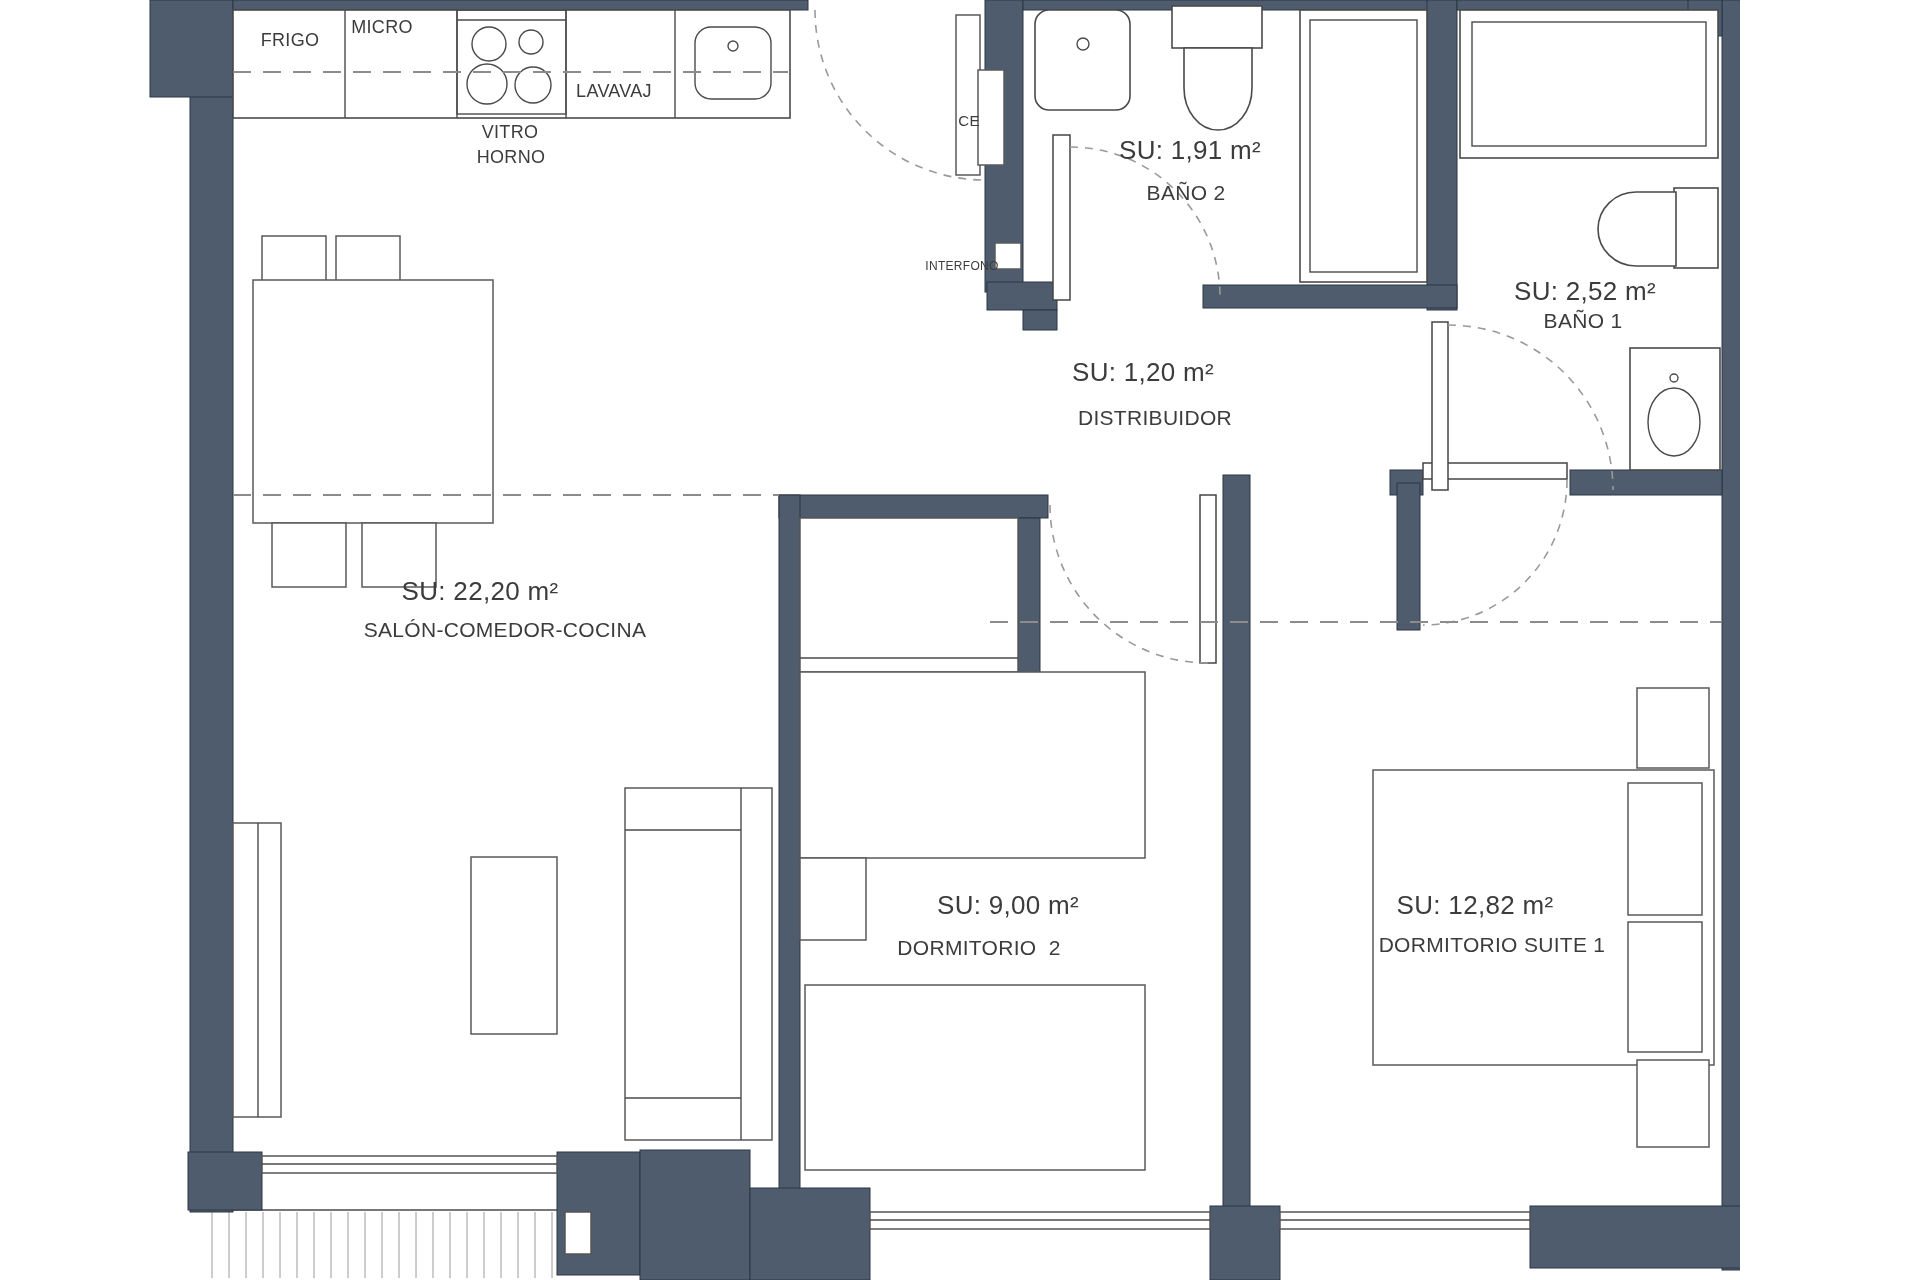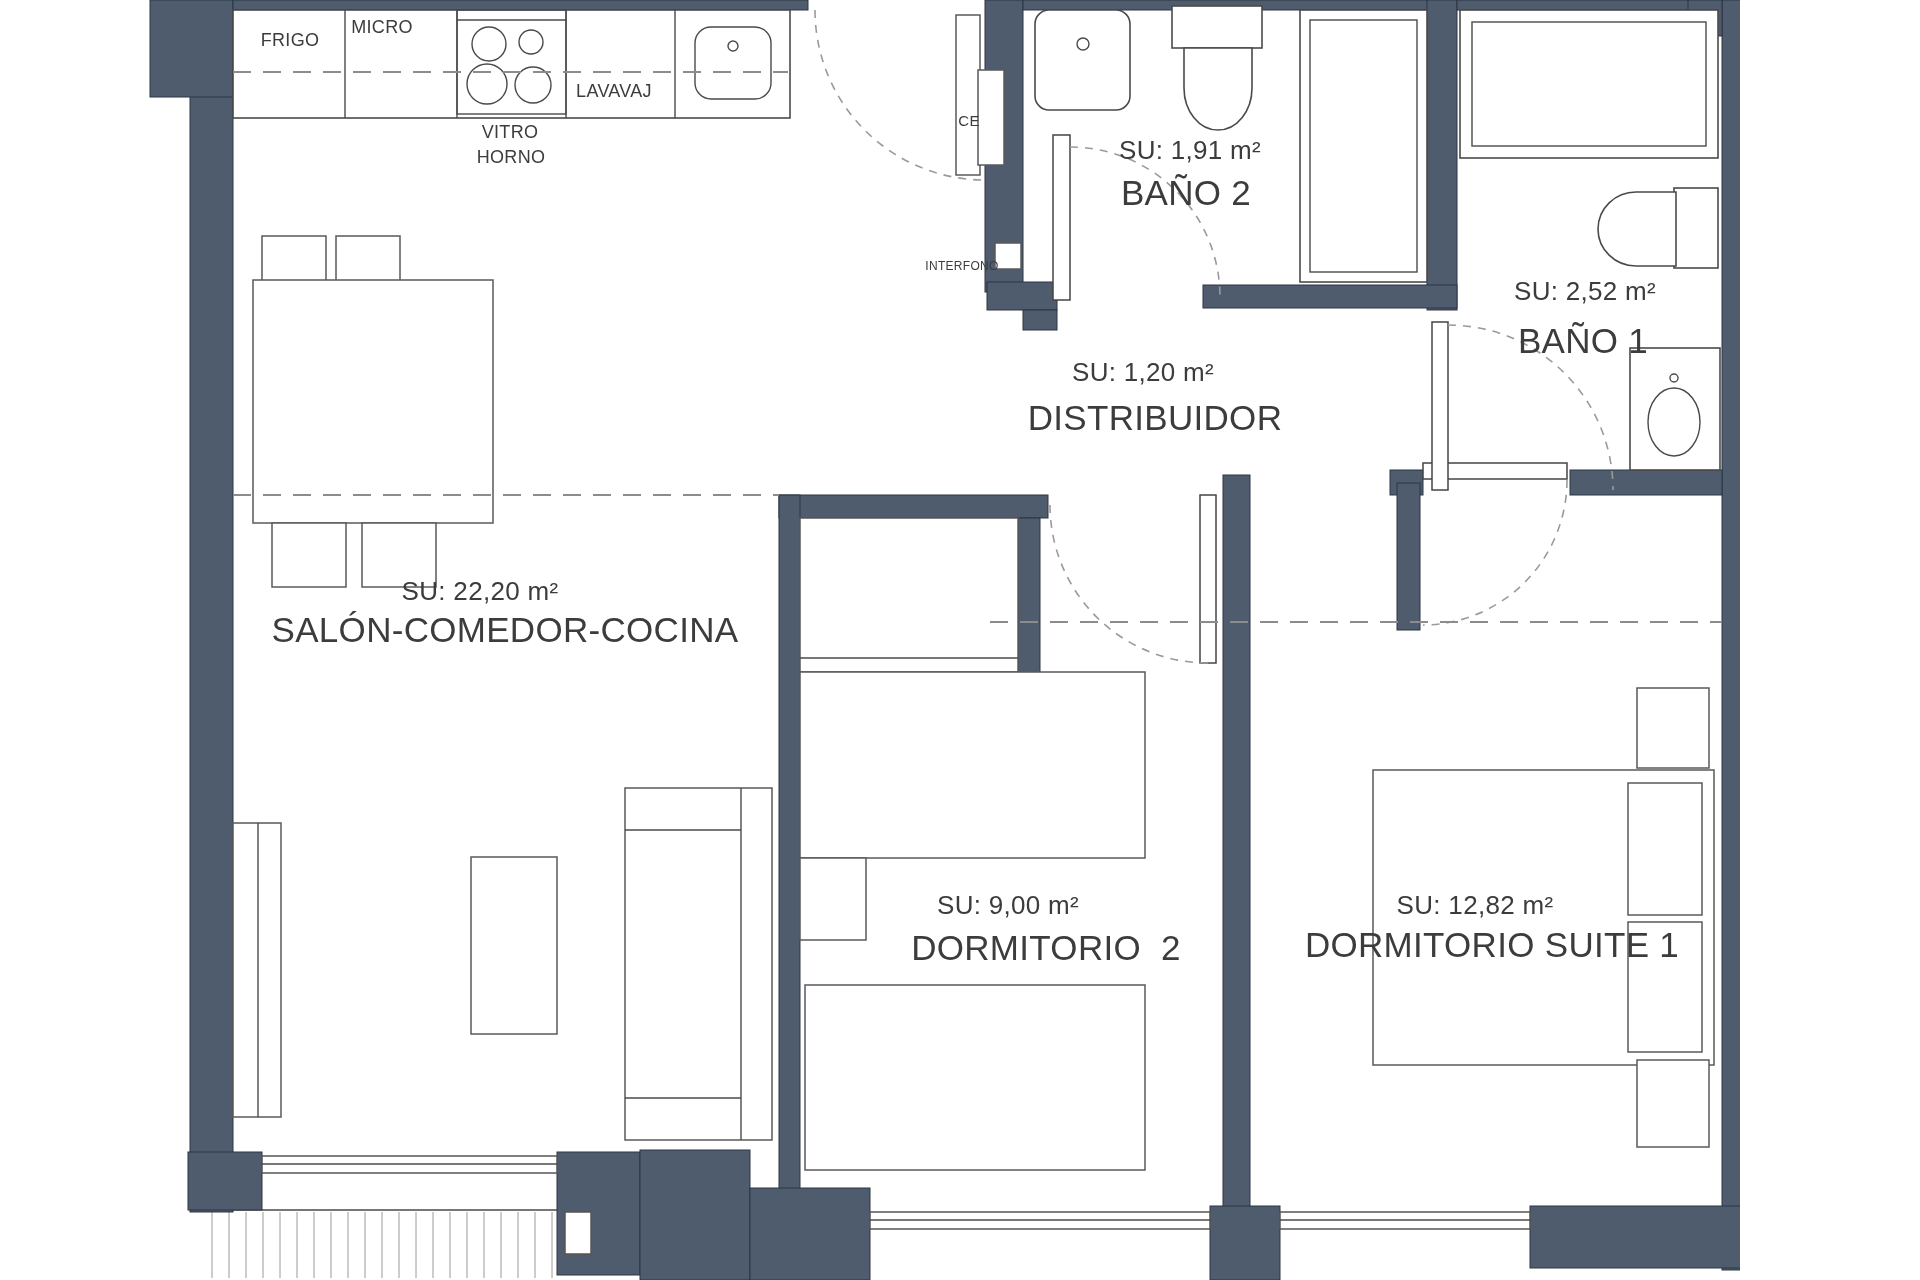--- a/index.html
+++ b/index.html
@@ -11,21 +11,21 @@
   .fixline{fill:none;stroke:var(--line,#4a4a4a);stroke-width:1.4;}
   .furn{fill:#ffffff;stroke:#5a5a5a;stroke-width:1.5;}
   .win{fill:#ffffff;stroke:#555555;stroke-width:1.5;}
   .dash{fill:none;stroke:var(--dash,#8c8c8c);stroke-width:2;stroke-dasharray:18 12;}
   .arc{fill:none;stroke:#9a9a9a;stroke-width:1.6;stroke-dasharray:8 7;}
   .leaf{fill:#ffffff;stroke:#444444;stroke-width:1.5;}
   .hatch{stroke:#9a9a9a;stroke-width:1;}
   .lbl{position:absolute;transform:translate(-50%,-50%);color:var(--text,#3c3c3c);
        white-space:pre;letter-spacing:0.3px;line-height:1;}
   .big{font-size:26px;}
-  .name{font-size:35px;}
+  .name{font-size:21px;}
   .small{font-size:18px;}
   .tiny{font-size:15px;}
 </style>
 </head>
 <body>
 
 <div id="plan" style="--wall: #4e5c6e; --line: #4a4a4a; --dash: #8c8c8c; --text: #3c3c3c;">
 <svg width="1920" height="1280" viewBox="0 0 1920 1280">
 
   <g id="terrace-hatch">
@@ -193,26 +193,26 @@
   <div class="lbl small" style="left:614px;top:91px;">LAVAVAJ</div>
   <div class="lbl small" style="left:510px;top:132px;text-align:center;">VITRO</div>
   <div class="lbl small" style="left:511px;top:157px;">HORNO</div>
   <div class="lbl tiny" style="left:969px;top:120px;">CE</div>
   <div class="lbl tiny" style="left:962px;top:266px;font-size:12px;">INTERFONO</div>
 
   <div class="lbl big" style="left:1190px;top:150px;">SU: 1,91 m²</div>
   <div class="lbl name" style="left:1186px;top:192px;">BAÑO 2</div>
 
   <div class="lbl big" style="left:1585px;top:291px;">SU: 2,52 m²</div>
-  <div class="lbl name" style="left:1583px;top:340px;text-align:center;">BAÑO 1</div>
+  <div class="lbl name" style="left:1583px;top:320px;text-align:center;">BAÑO 1</div>
 
   <div class="lbl big" style="left:1143px;top:372px;">SU: 1,20 m²</div>
   <div class="lbl name" style="left:1155px;top:417px;">DISTRIBUIDOR</div>
 
   <div class="lbl big" style="left:480px;top:591px;">SU: 22,20 m²</div>
   <div class="lbl name" style="left:505px;top:629px;">SALÓN-COMEDOR-COCINA</div>
 
   <div class="lbl big" style="left:1008px;top:905px;">SU: 9,00 m²</div>
-  <div class="lbl name" style="left:1046px;top:947px;">DORMITORIO  2</div>
+  <div class="lbl name" style="left:979px;top:947px;">DORMITORIO  2</div>
 
   <div class="lbl big" style="left:1475px;top:905px;">SU: 12,82 m²</div>
   <div class="lbl name" style="left:1492px;top:944px;">DORMITORIO SUITE 1</div>
 </div>
 
 </body></html>

